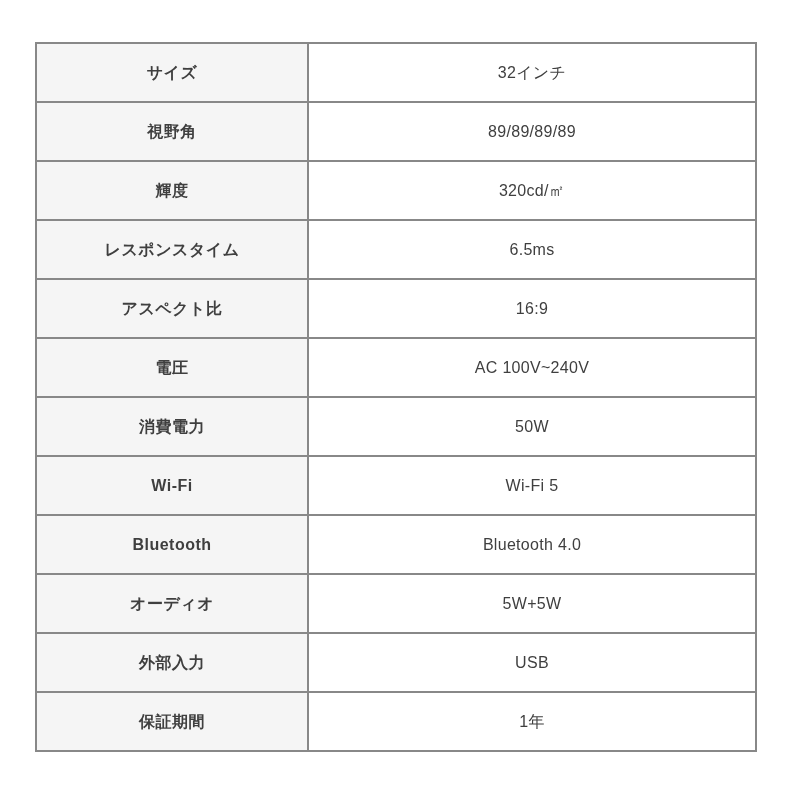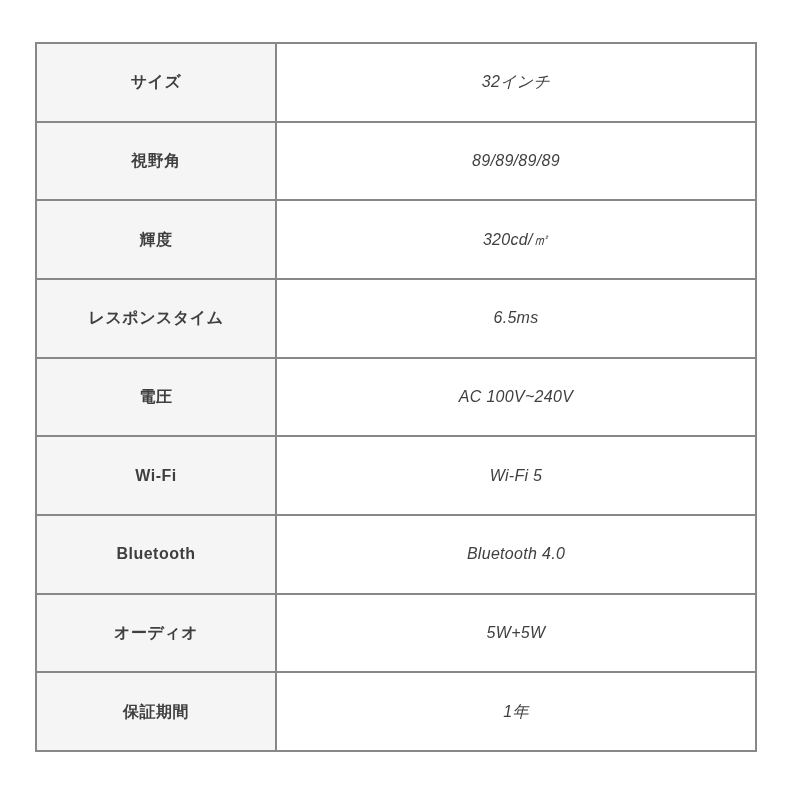--- a/index.html
+++ b/index.html
@@ -24,35 +24,34 @@
     border-collapse: collapse;
     table-layout: fixed;
   }
   .spec-table td {
     border: 2px solid var(--border-color, #888888);
     font-size: 16px;
     line-height: 1;
     color: var(--text-color, #3f3f3f);
     text-align: center;
     vertical-align: middle;
-    padding: 0;
+    padding: 16px;
     overflow: hidden;
     white-space: nowrap;
   }
   .spec-table td.label-cell {
     width: 238px;
     background: var(--label-bg, #f5f5f5);
     font-weight: bold;
     letter-spacing: 0.5px;
   }
   .spec-table td.value-cell {
     background: #ffffff;
     font-weight: normal;
     letter-spacing: 0.3px;
-    font-style: italic;
   }
 </style>
 </head>
 <body style="background: rgb(255, 255, 255);">
 
 <table class="spec-table">
   <tbody id="spec-table-body">
       <tr>
         <td class="label-cell">サイズ</td>
         <td class="value-cell">32インチ</td>
@@ -63,33 +62,45 @@
       </tr>
       <tr>
         <td class="label-cell">輝度</td>
         <td class="value-cell">320cd/㎡</td>
       </tr>
       <tr>
         <td class="label-cell">レスポンスタイム</td>
         <td class="value-cell">6.5ms</td>
       </tr>
       <tr>
+        <td class="label-cell">アスペクト比</td>
+        <td class="value-cell">16:9</td>
+      </tr>
+      <tr>
         <td class="label-cell">電圧</td>
         <td class="value-cell">AC 100V~240V</td>
+      </tr>
+      <tr>
+        <td class="label-cell">消費電力</td>
+        <td class="value-cell">50W</td>
       </tr>
       <tr>
         <td class="label-cell">Wi-Fi</td>
         <td class="value-cell">Wi-Fi 5</td>
       </tr>
       <tr>
         <td class="label-cell">Bluetooth</td>
         <td class="value-cell">Bluetooth 4.0</td>
       </tr>
       <tr>
         <td class="label-cell">オーディオ</td>
         <td class="value-cell">5W+5W</td>
       </tr>
       <tr>
+        <td class="label-cell">外部入力</td>
+        <td class="value-cell">USB</td>
+      </tr>
+      <tr>
         <td class="label-cell">保証期間</td>
         <td class="value-cell">1年</td>
       </tr>
     </tbody>
 </table>
 
 </body></html>

